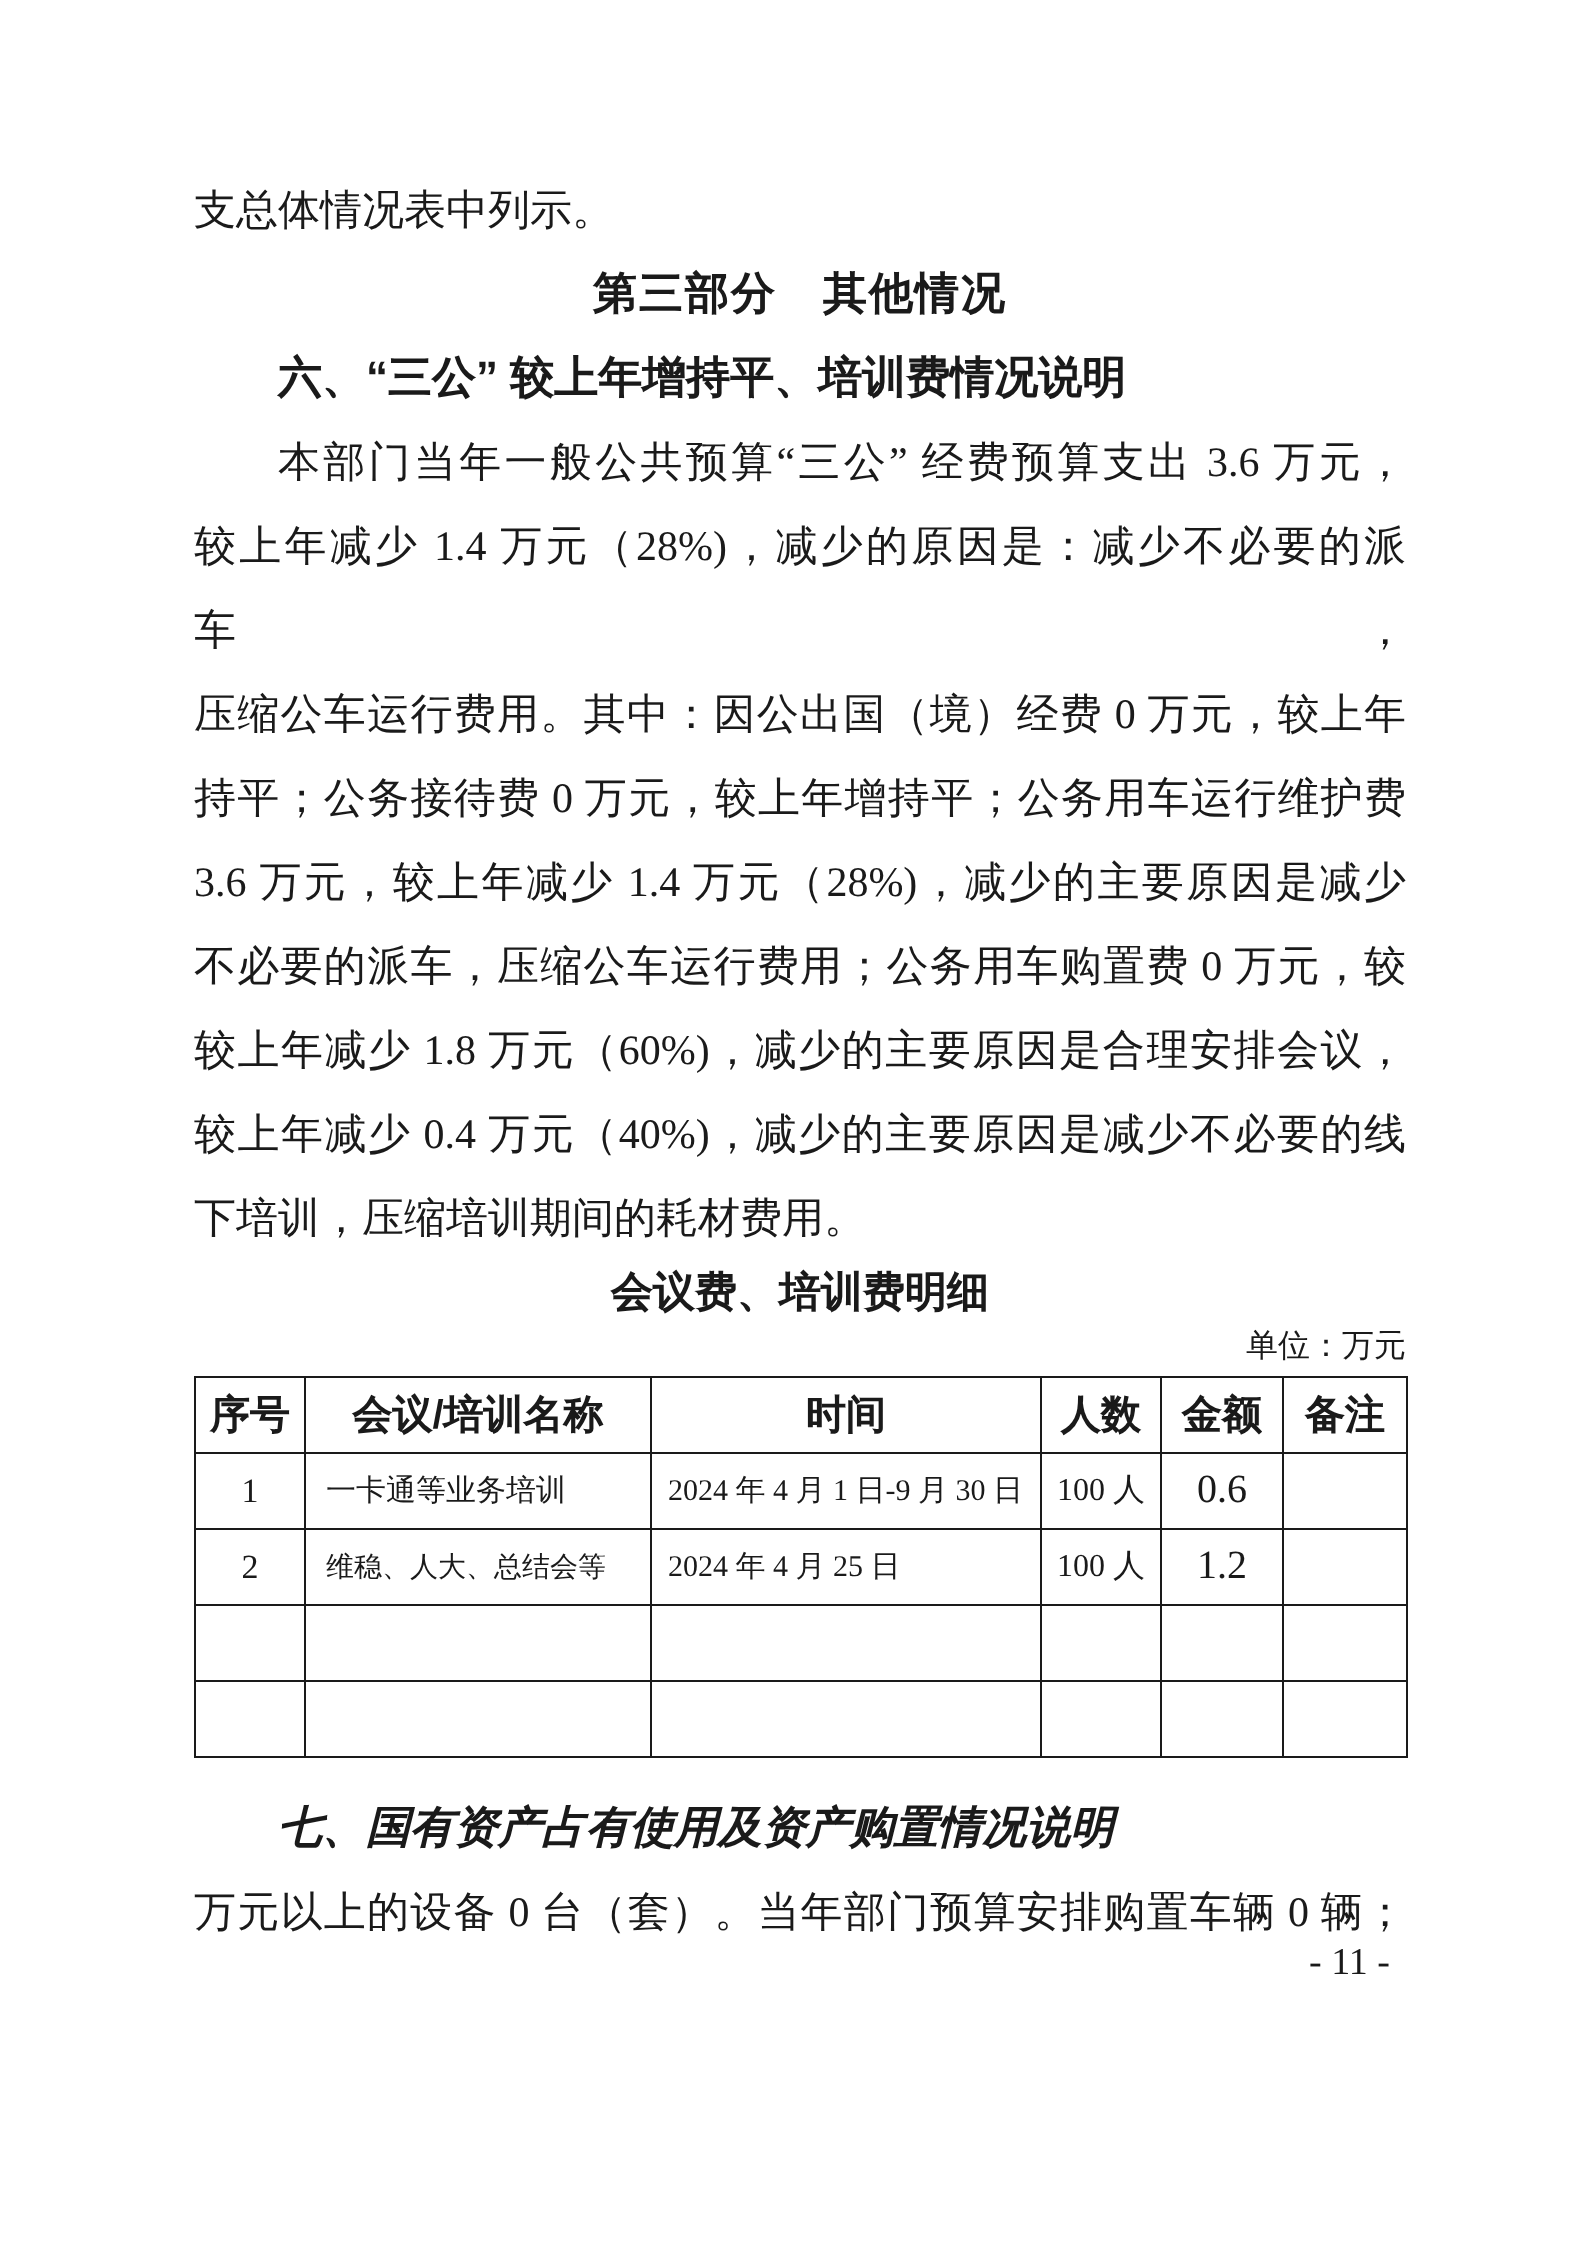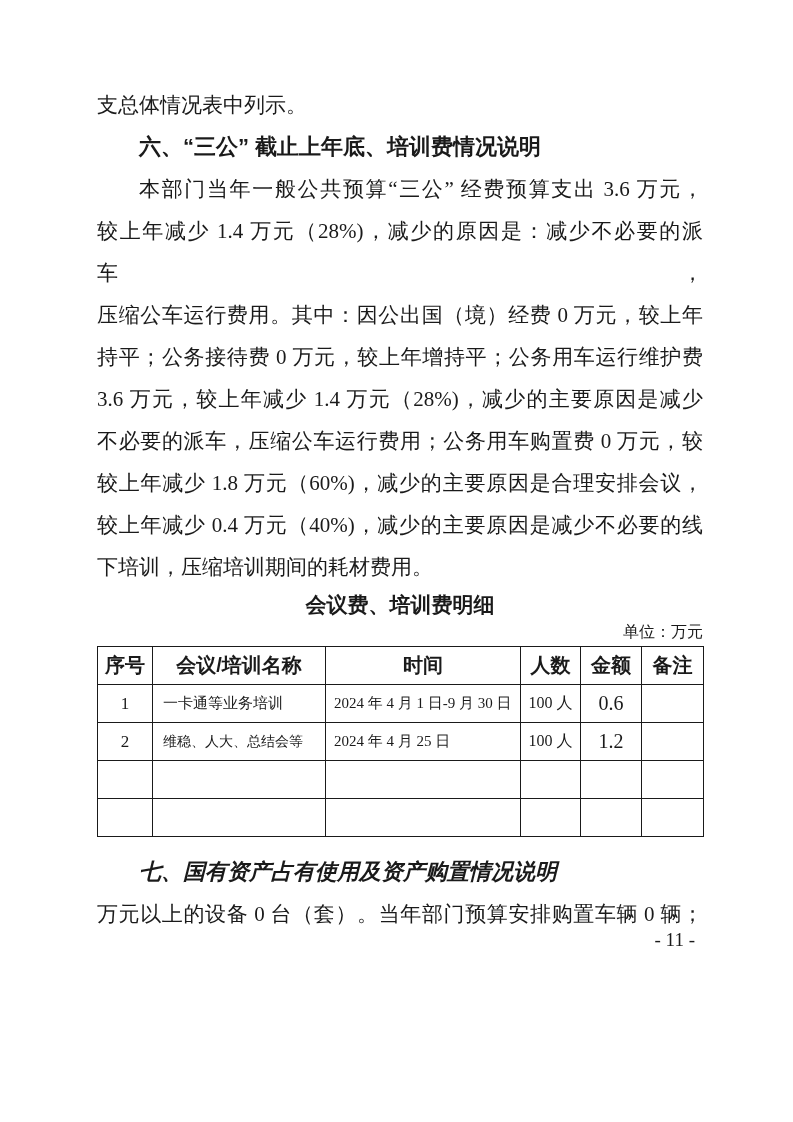--- a/index.html
+++ b/index.html
@@ -102,22 +102,23 @@
     margin-top: -6px;
   }
 </style>
 </head>
 <body>
 
 <div class="page">
 
   <div class="line flush-left">支总体情况表中列示。</div>
 
+  <div class="part-heading">第三部分　其他情况</div>
 
-  <div class="sec-heading">六、“三公” 截止上年底、培训费情况说明</div>
+  <div class="sec-heading">六、“三公” 较上年增持平、培训费情况说明</div>
 
   <div>
     <div class="line indent">本部门当年一般公共预算“三公” 经费预算支出 3.6 万元，</div>
     <div class="line">较上年减少 1.4 万元（28%)，减少的原因是：减少不必要的派车，</div>
     <div class="line">压缩公车运行费用。其中：因公出国（境）经费 0 万元，较上年</div>
     <div class="line">持平；公务接待费 0 万元，较上年增持平；公务用车运行维护费</div>
     <div class="line">3.6 万元，较上年减少 1.4 万元（28%)，减少的主要原因是减少</div>
     <div class="line">不必要的派车，压缩公车运行费用；公务用车购置费 0 万元，较</div>
     <div class="line">较上年减少 1.8 万元（60%)，减少的主要原因是合理安排会议，</div>
     <div class="line">较上年减少 0.4 万元（40%)，减少的主要原因是减少不必要的线</div>

